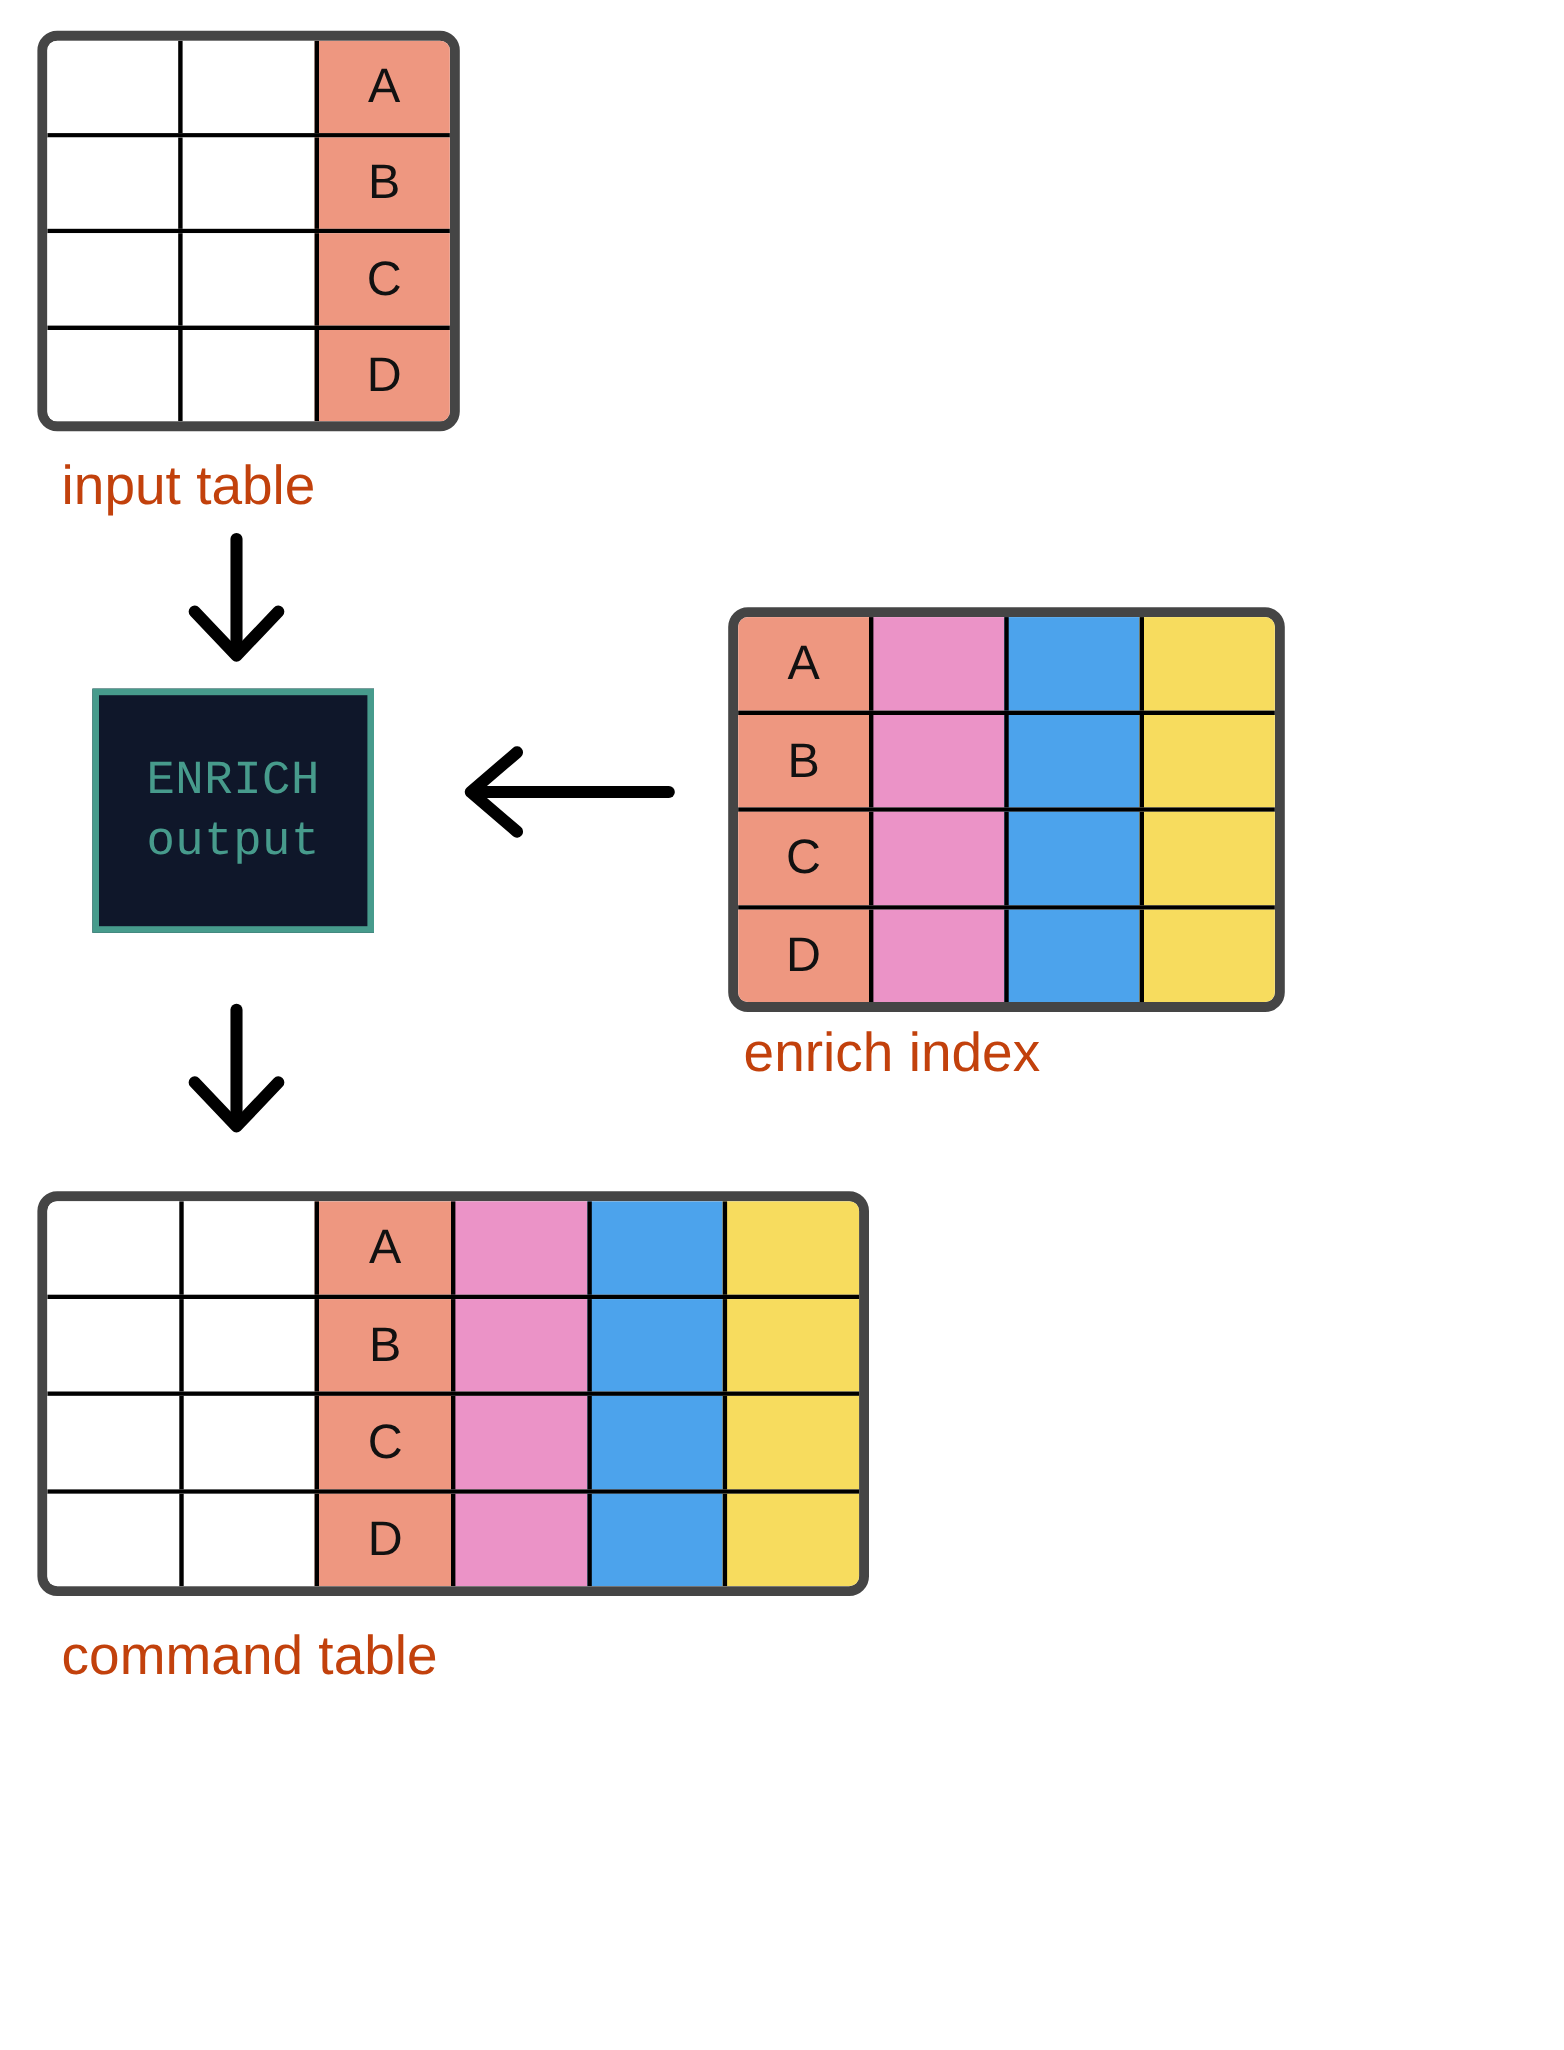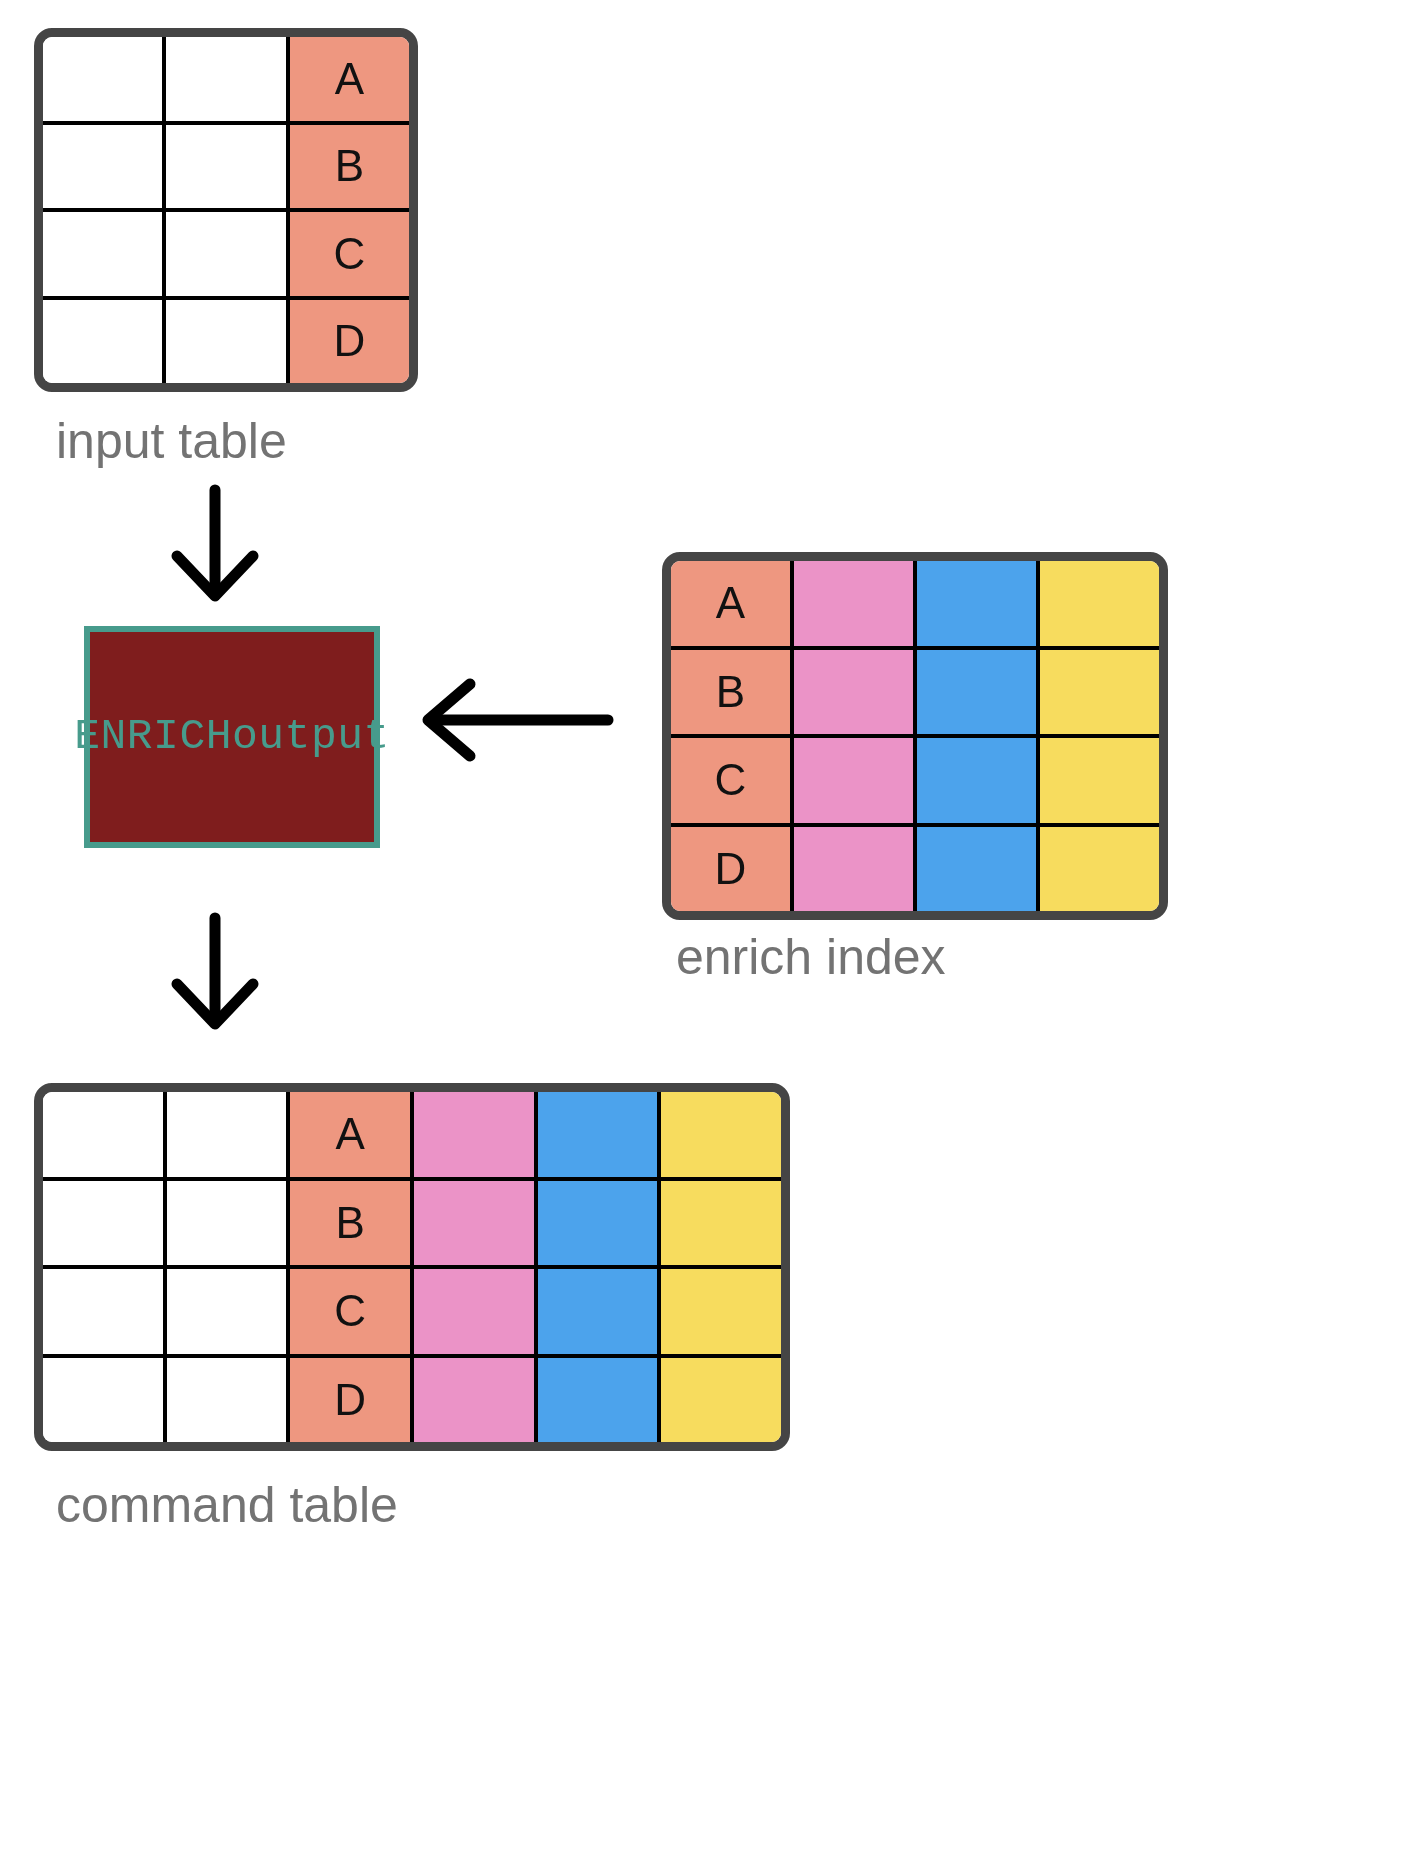--- a/index.html
+++ b/index.html
@@ -83,40 +83,40 @@
   .bg-white  { background: #ffffff; }
   .bg-salmon { background: #EE9780; }
   .bg-pink   { background: #EB93C7; }
   .bg-blue   { background: #4CA3EC; }
   .bg-yellow { background: #F7DC5E; }
 
   
   .caption {
     position: absolute;
     font-size: 50px;
-    color: #737373;
+    color: #c2410c;
     font-family: "Liberation Sans", sans-serif;
     white-space: nowrap;
     line-height: 1;
   }
   #caption-input  { left: 56px;  top: 416px; }
   #caption-enrich { left: 676px; top: 932px; }
   #caption-output { left: 56px;  top: 1480px; }
 
   
   #enrich-command-box {
     position: absolute;
     left: 84px;
     top: 626px;
-    width: 296px;
+    width: 256px;
     height: 222px;
     border: 6px solid #479B8C;
-    background: #7f1d1d;
-    display: flex;
-    flex-direction: row;
+    background: #0f172a;
+    display: flex;
+    flex-direction: column;
     align-items: center;
     justify-content: center;
   }
   #enrich-command-box .cmd-line {
     font-family: "Liberation Mono", "DejaVu Sans Mono", monospace;
     font-size: 43px;
     color: #479B8C;
     line-height: 1.28;
     letter-spacing: 0.5px;
     white-space: nowrap;

